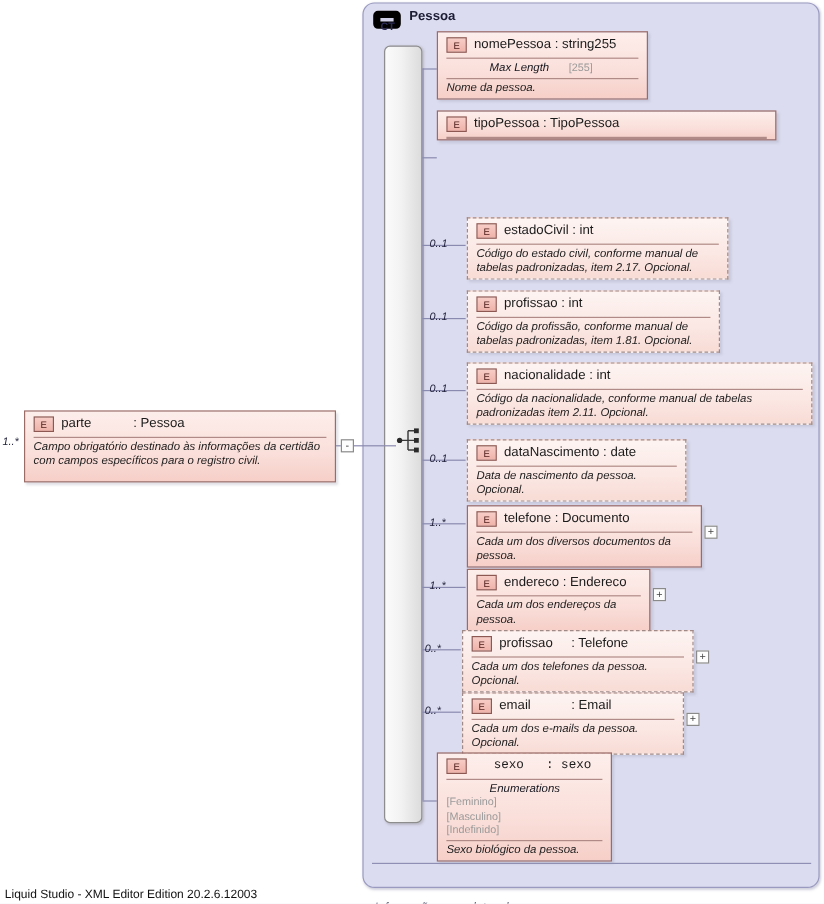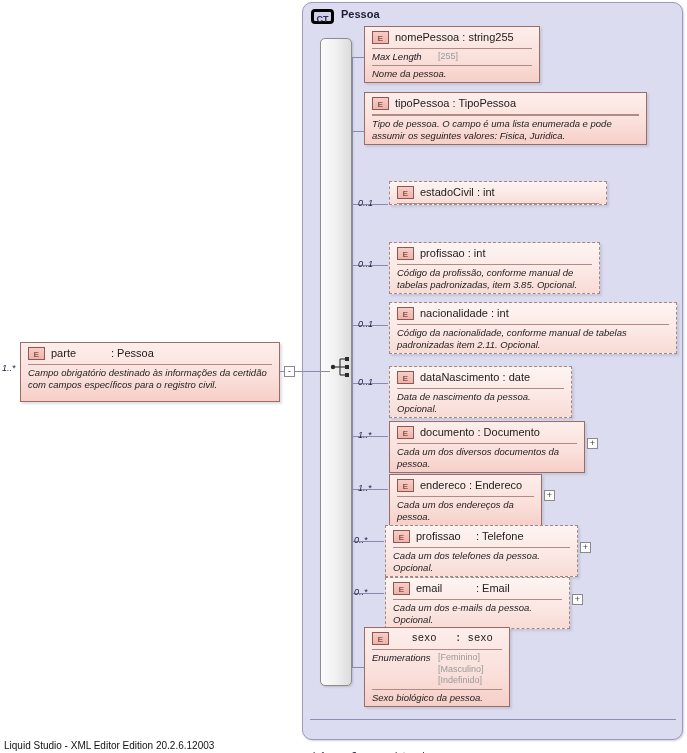--- a/index.html
+++ b/index.html
@@ -27,21 +27,21 @@
     border-radius: 10px;
     box-sizing: border-box;
     box-shadow: 1px 1px 2px rgba(120,120,160,.35);
   }
   .ct-badge {
     position: absolute;
     left: 8px;
     top: 6px;
     width: 23px;
     height: 15px;
-    border: 3px solid #000000;
+    border: 6px solid #000000;
     border-radius: 4px;
     background: #cfcfe8;
     font-size: 9px;
     line-height: 15px;
     text-align: center;
     color: #2a2a55;
     font-weight: bold;
     box-sizing: border-box;
   }
   .ct-title {
@@ -139,20 +139,21 @@
     font-size: 9.5px;
     color: #1c1c1c;
   }
   .el-facet-label {
     display: inline-block;
     width: 66px;
     font-style: italic;
     vertical-align: top;
     font-size: 9.5px;
     color: #16161e;
+    margin-left: 36px;
   }
   .el-facet-values {
     display: inline-block;
     vertical-align: top;
     font-size: 9px;
     color: #9a9a9a;
     line-height: 11.5px;
   }
   .el-desc {
     padding: 2px 7px 3px 7px;
@@ -295,46 +296,46 @@
 <div class="el-box solid" style="left:364px; top:92px; width:283px;">
   <div class="el-header">
     <div class="el-ebadge">E</div>
     <div class="el-name">
       <span>tipoPessoa</span>
       <span>: TipoPessoa</span>
     </div>
   </div>
   <div class="el-divider"></div>
   <div class="el-divider"></div>
-  <div class="el-desc">Tipo de pessoa. O campo é uma lista enumerada e pode assumir os seguintes valores: Fisica, Juridica.</div>
 </div>
 
 <div class="card" style="left:358px; top:198px;">0..1</div>
 <div class="el-box dashed" style="left:389px; top:181px; width:218px;">
   <div class="el-header">
     <div class="el-ebadge">E</div>
     <div class="el-name">
       <span>estadoCivil</span>
       <span>: int</span>
     </div>
   </div>
   <div class="el-divider"></div>
+  <div class="el-desc">Código do estado civil, conforme manual de tabelas padronizadas, item 2.17. Opcional.</div>
 </div>
 
 <div class="card" style="left:358px; top:259px;">0..1</div>
 <div class="el-box dashed" style="left:389px; top:242px; width:211px;">
   <div class="el-header">
     <div class="el-ebadge">E</div>
     <div class="el-name">
       <span>profissao</span>
       <span>: int</span>
     </div>
   </div>
   <div class="el-divider"></div>
-  <div class="el-desc">Código da profissão, conforme manual de tabelas padronizadas, item 3.85. Opcional.</div>
+  <div class="el-desc">Código da profissão, conforme manual de tabelas padronizadas, item 1.81. Opcional.</div>
 </div>
 
 <div class="card" style="left:358px; top:319px;">0..1</div>
 <div class="el-box dashed" style="left:389px; top:302px; width:288px;">
   <div class="el-header">
     <div class="el-ebadge">E</div>
     <div class="el-name">
       <span>nacionalidade</span>
       <span>: int</span>
     </div>
@@ -354,21 +355,21 @@
   </div>
   <div class="el-divider"></div>
   <div class="el-desc">Data de nascimento da pessoa. Opcional.</div>
 </div>
 
 <div class="card" style="left:358px; top:430px;">1..*</div>
 <div class="el-box solid" style="left:389px; top:421px; width:196px;">
   <div class="el-header">
     <div class="el-ebadge">E</div>
     <div class="el-name">
-      <span>documento</span>
+      <span>telefone</span>
       <span>: Documento</span>
     </div>
   </div>
   <div class="el-divider"></div>
   <div class="el-desc">Cada um dos diversos documentos da pessoa.</div>
 </div>
 <div class="toggle" style="left:587px; top:438px;">+</div>
 
 <div class="card" style="left:358px; top:483px;">1..*</div>
 <div class="el-box solid" style="left:389px; top:474px; width:153px;">

